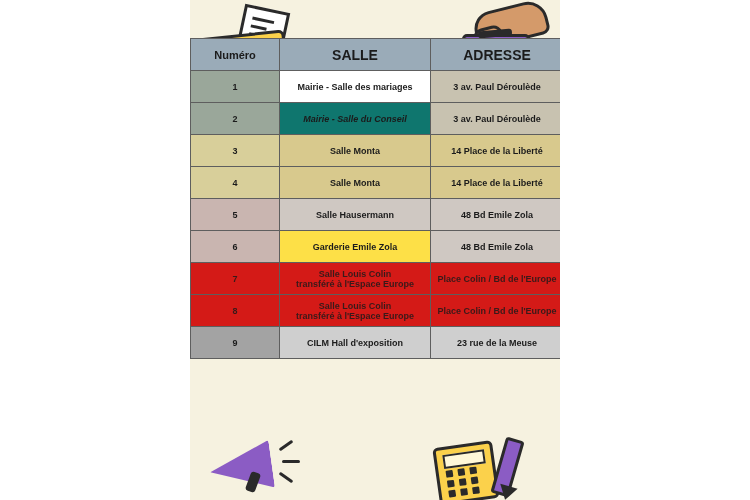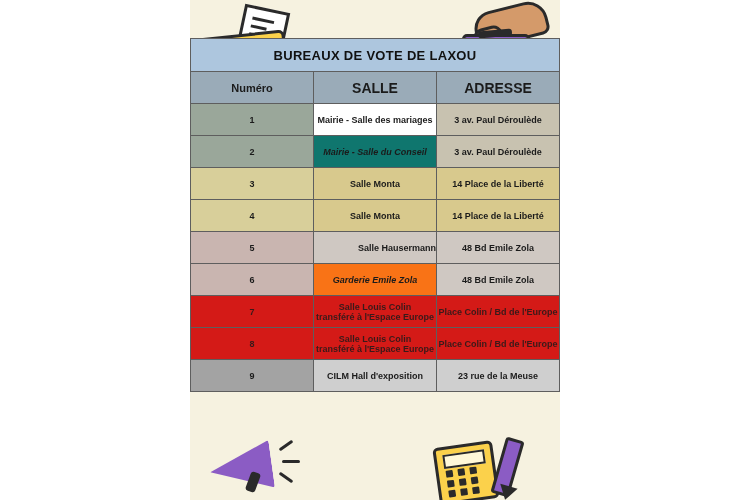--- a/index.html
+++ b/index.html
@@ -276,23 +276,20 @@
       <div class="key" style="left:19px; top:41px;"></div>
       <div class="key" style="left:31px; top:41px;"></div>
     </div>
     <div class="pen"></div>
     <div class="nib"></div>
   </div>
 
   <div id="sheet">
     <table>
       <tbody>
-        <tr>
-          <td class="title-cell" colspan="3">BUREAUX DE VOTE DE LAXOU</td>
-        </tr>
         <tr class="hdr">
           <td class="num h-num">Numéro</td>
           <td class="salle h-salle">SALLE</td>
           <td class="adr h-adr">ADRESSE</td>
         </tr>
       </tbody>
       <tbody id="rows-body">
           <tr>
             <td class="num" style="background: rgb(154, 167, 154); color: rgb(27, 27, 27);">1</td>
             <td class="salle" style="background: #ffffff; color: rgb(27, 27, 27);">Mairie - Salle des mariages</td>
@@ -308,26 +305,26 @@
             <td class="salle" style="background: rgb(216, 201, 141); color: rgb(27, 27, 27);">Salle Monta</td>
             <td class="adr" style="background: rgb(216, 201, 141); color: rgb(27, 27, 27);">14 Place de la Liberté</td>
           </tr>
           <tr>
             <td class="num" style="background: rgb(216, 207, 154); color: rgb(27, 27, 27);">4</td>
             <td class="salle" style="background: rgb(216, 201, 141); color: rgb(27, 27, 27);">Salle Monta</td>
             <td class="adr" style="background: rgb(216, 201, 141); color: rgb(27, 27, 27);">14 Place de la Liberté</td>
           </tr>
           <tr>
             <td class="num" style="background: rgb(201, 181, 176); color: rgb(27, 27, 27);">5</td>
-            <td class="salle" style="background: rgb(207, 200, 194); color: rgb(27, 27, 27); text-align: right;">Salle Hausermann</td>
+            <td class="salle" style="background: rgb(207, 200, 194); color: rgb(27, 27, 27);">Salle Hausermann</td>
             <td class="adr" style="background: rgb(207, 200, 194); color: rgb(27, 27, 27);">48 Bd Emile Zola</td>
           </tr>
           <tr>
             <td class="num" style="background: rgb(201, 181, 176); color: rgb(27, 27, 27);">6</td>
-            <td class="salle" style="background: #f97316; color: rgb(27, 27, 27); font-style: italic;">Garderie Emile Zola</td>
+            <td class="salle" style="background: #fde047; color: rgb(27, 27, 27);">Garderie Emile Zola</td>
             <td class="adr" style="background: rgb(207, 200, 194); color: rgb(27, 27, 27);">48 Bd Emile Zola</td>
           </tr>
           <tr>
             <td class="num" style="background: rgb(212, 26, 23); color: rgb(58, 26, 26);">7</td>
             <td class="salle" style="background: rgb(212, 26, 23); color: rgb(58, 26, 26);">
               <span class="line2">Salle Louis Colin</span>
               <span class="line2">transféré à l'Espace Europe</span>
             </td>
             <td class="adr" style="background: rgb(212, 26, 23); color: rgb(58, 26, 26);">Place Colin / Bd de l'Europe</td>
           </tr>

